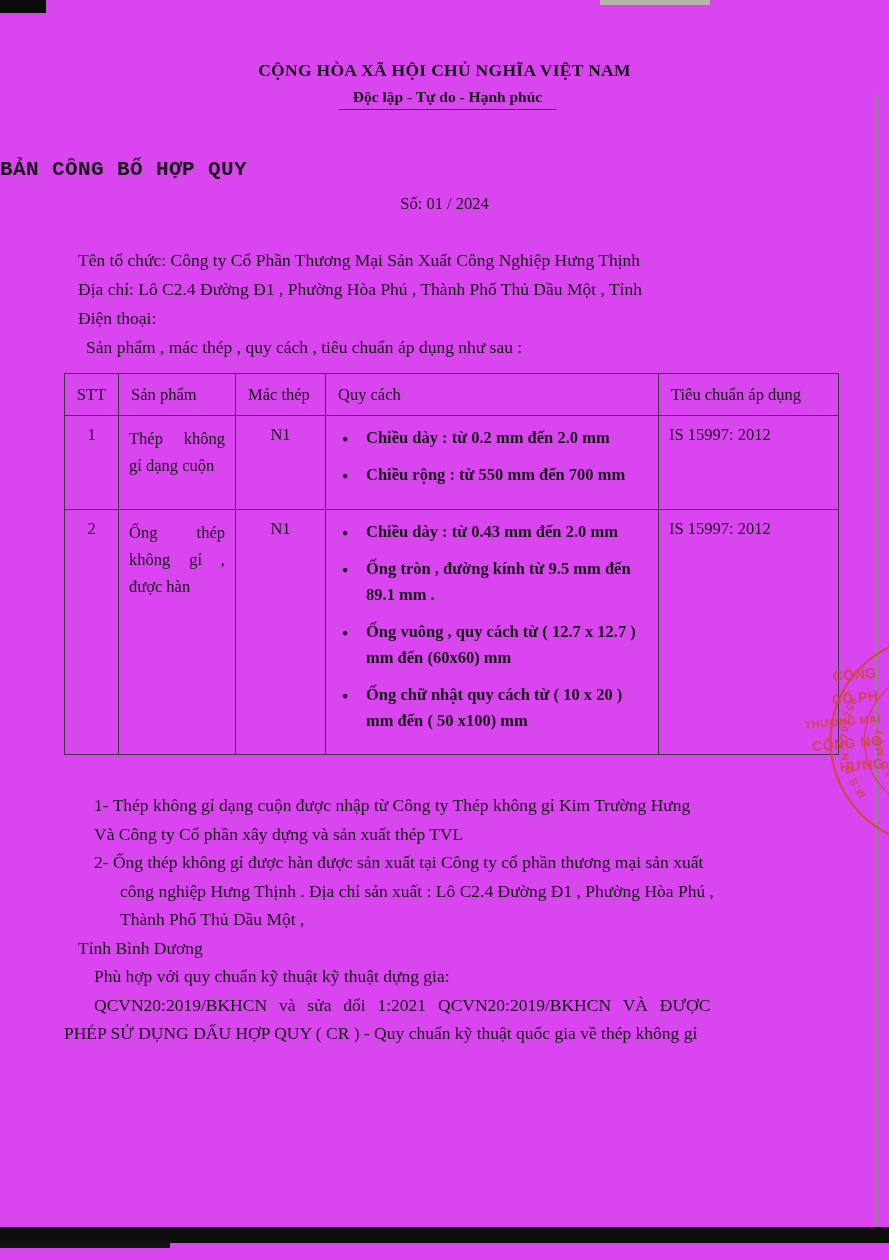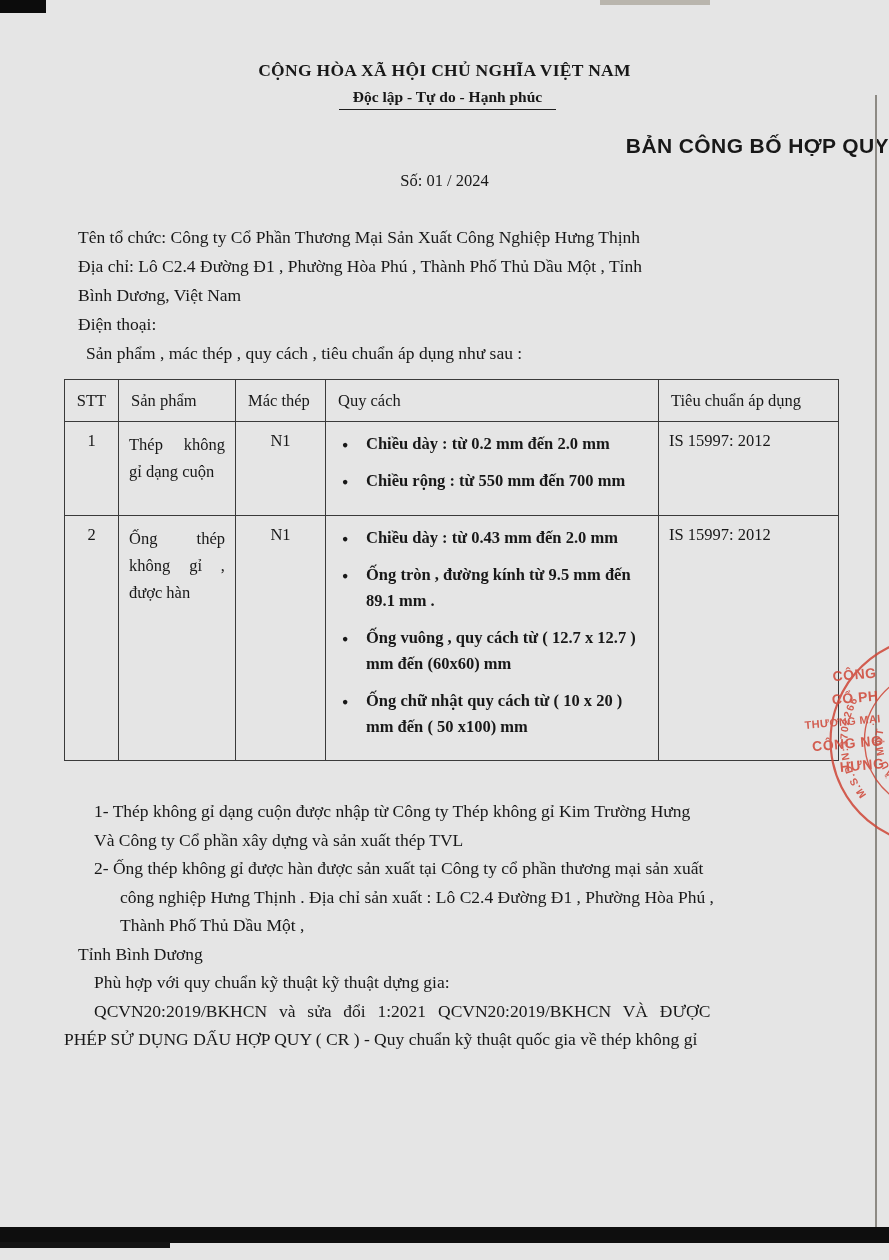--- a/index.html
+++ b/index.html
@@ -2,21 +2,21 @@
 <html style="--stamp-color: #cf4637;"><head>
 <meta charset="utf-8">
 <style>
   :root { --stamp-color: #cf4637; }
   * { margin: 0; padding: 0; box-sizing: border-box; }
   html, body { background: #ffffff; }
   .page {
     position: relative;
     width: 889px;
     height: 1260px;
-    background: #e5e5e5;
+    background: #d946ef;
     overflow: hidden;
     font-family: "Liberation Serif", "DejaVu Serif", serif;
     color: #181818;
   }
   
   .artifact { position: absolute; }
   .corner-tl { left: 0; top: 0; width: 46px; height: 13px; background: #0c0c0c; }
   .top-smudge { left: 600px; top: 0; width: 110px; height: 5px; background: #b9b5ad; }
   .right-line { left: 875px; top: 95px; width: 2px; height: 1132px; background: #8d8a84; }
   .bottom-bar { left: 0; top: 1227px; width: 889px; height: 16px; background: #0e0e0e; }
@@ -26,23 +26,23 @@
   .national { font-size: 17.5px; font-weight: bold; letter-spacing: 0.3px; }
   .motto-wrap { margin-top: 7px; margin-left: 6px; }
   .motto {
     display: inline-block;
     font-size: 15.5px;
     font-weight: bold;
     padding: 0 14px 3px 14px;
     border-bottom: 1.6px solid #1d1d1d;
   }
   .doc-title {
-    margin-top: 24px;
-    text-align: right;
-    font-family: Liberation Sans, sans-serif;
+    margin-top: 48px;
+    text-align: left;
+    font-family: Liberation Mono, monospace;
     font-size: 21px;
     font-weight: bold;
     letter-spacing: 0.4px;
   }
   .doc-number { margin-top: 13px; text-align: center; font-size: 16.5px; }
 
   .info { margin: 32px 64px 0 78px; font-size: 17.5px; line-height: 29px; }
   .info .indent { padding-left: 8px; }
   .bold { font-weight: bold; }
 
@@ -127,21 +127,20 @@
       <span class="motto">Độc lập - Tự do - Hạnh phúc</span>
     </div>
   </div>
 
   <div class="doc-title">BẢN CÔNG BỐ HỢP QUY</div>
   <div class="doc-number">Số: 01 / 2024</div>
 
   <div class="info">
     <div class="line">Tên tổ chức: Công ty Cổ Phần Thương Mại Sản Xuất Công Nghiệp Hưng Thịnh</div>
     <div class="line">Địa chỉ: Lô C2.4 Đường Đ1 , Phường Hòa Phú , Thành Phố Thủ Dầu Một , Tỉnh</div>
-    <div class="line">Bình Dương, Việt Nam</div>
     <div class="line">Điện thoại:</div>
     <div class="line indent">Sản phẩm , mác thép , quy cách , tiêu chuẩn áp dụng như sau :</div>
   </div>
 
   <table class="spec">
     <colgroup>
       <col style="width:54px">
         <col style="width:117px">
         <col style="width:90px">
         <col style="width:333px">

